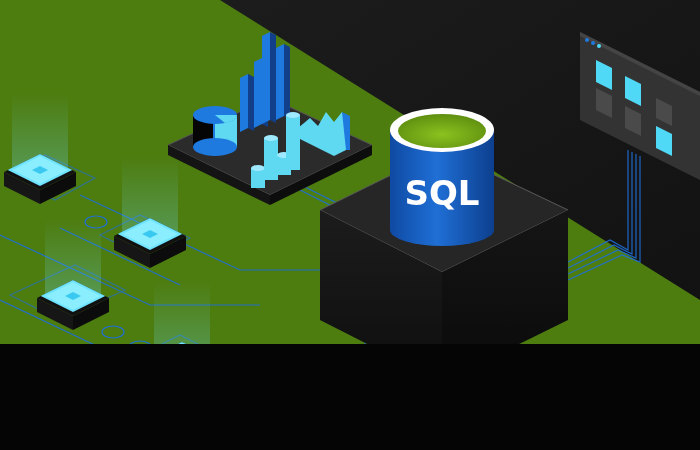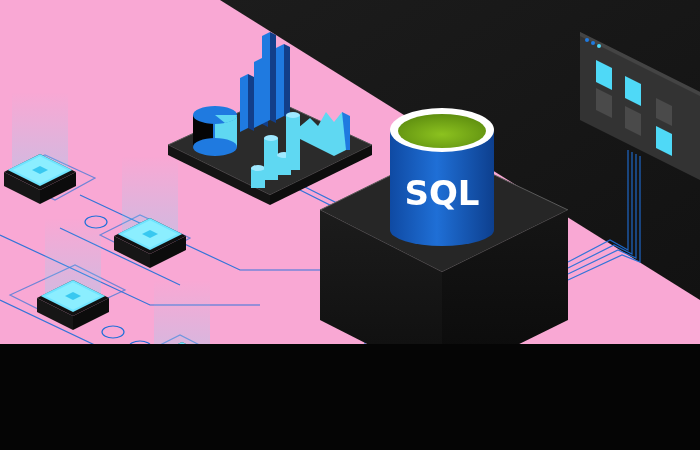--- a/index.html
+++ b/index.html
@@ -1,16 +1,16 @@
 <!DOCTYPE html>
 <html><head>
 <meta charset="utf-8">
 <style>
   html,body{margin:0;padding:0;background:#050505;}
-  .stage{position:relative;width:700px;height:344px;overflow:hidden;background:#f9a8d4;}
+  .stage{position:relative;width:700px;height:344px;overflow:hidden;background:#4d7c0f;}
   svg{position:absolute;left:0;top:0;}
   .sql-text{font-family:"DejaVu Sans",sans-serif;font-weight:bold;}
 </style>
 </head>
 <body>
 
 <div class="stage">
 <svg width="700" height="450" viewBox="0 0 700 450">
   <defs>
     <linearGradient id="bgband" x1="0" y1="0" x2="1" y2="1">

